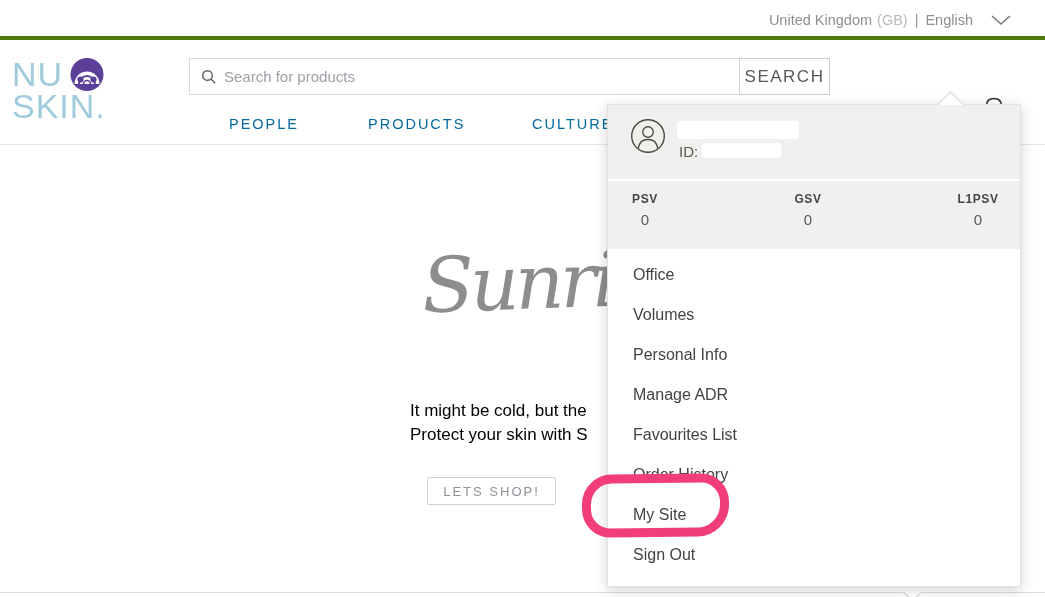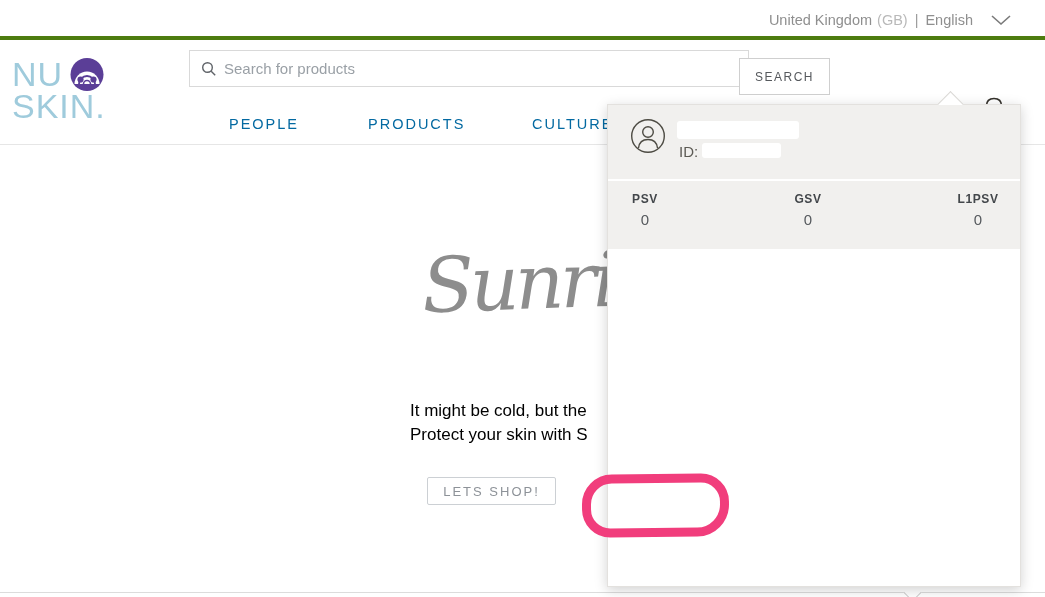--- a/index.html
+++ b/index.html
@@ -24,35 +24,35 @@
   .locale svg { margin-left: 12px; }
 
   
   .header {
     position: absolute; top: 40px; left: 0; width: 100%; height: 105px;
     border-bottom: 1px solid #e6e6e6; background: #fff;
   }
   .logo { position: absolute; left: 12px; top: 18px; cursor: pointer; }
 
   .searchbox {
-    position: absolute; left: 189px; top: 10px; width: 560px; height: 37px;
+    position: absolute; left: 189px; top: 18px; width: 560px; height: 37px;
     border: 1px solid #d9d9d9; background: #fff;
   }
   .searchbox input {
     width: 100%; height: 100%; border: 0; outline: none;
     padding-left: 34px; font-size: 15px; color: #3c4043;
     font-family: "Liberation Sans", sans-serif; background: transparent;
   }
   .searchbox input::placeholder { color: #9aa0a6; }
   .search-icon { position: absolute; left: 11px; top: 10px; }
   .search-btn {
     position: absolute; left: 739px; top: 18px; width: 91px; height: 37px;
     border: 1px solid #cfcfcf; background: #fff; display: flex;
     align-items: center; justify-content: center;
-    font-size: 12px; letter-spacing: 1.5px; color: #56595d; cursor: pointer;
+    font-size: 17px; letter-spacing: 1.5px; color: #56595d; cursor: pointer;
     font-family: "Liberation Sans", sans-serif;
   }
   .nav-item {
     position: absolute; top: 76px; font-size: 14.5px; letter-spacing: 2px;
     color: #0369a1; cursor: pointer;
   }
   .nav-people { left: 229px; }
   .nav-products { left: 368px; }
   .nav-culture { left: 532px; }
 
@@ -227,17 +227,27 @@
       <div class="stat stat-gsv">
         <div class="lbl">GSV</div>
         <div class="val">0</div>
       </div>
       <div class="stat stat-l1psv">
         <div class="lbl">L1PSV</div>
         <div class="val">0</div>
       </div>
     </div>
 
+    <div class="dd-menu">
+      <div class="dd-item">Office</div>
+      <div class="dd-item">Volumes</div>
+      <div class="dd-item">Personal Info</div>
+      <div class="dd-item">Manage ADR</div>
+      <div class="dd-item">Favourites List</div>
+      <div class="dd-item">Order History</div>
+      <div class="dd-item">My Site</div>
+      <div class="dd-item">Sign Out</div>
+    </div>
   </div>
 
   <div class="annotation"></div>
 
 </div>
 
 </body></html>

